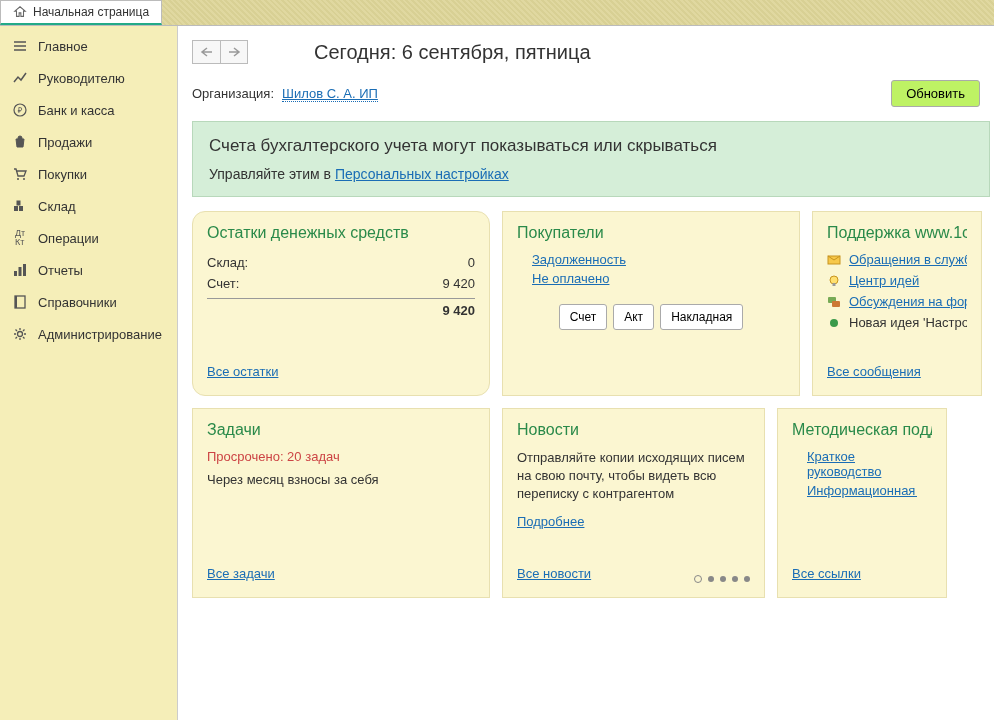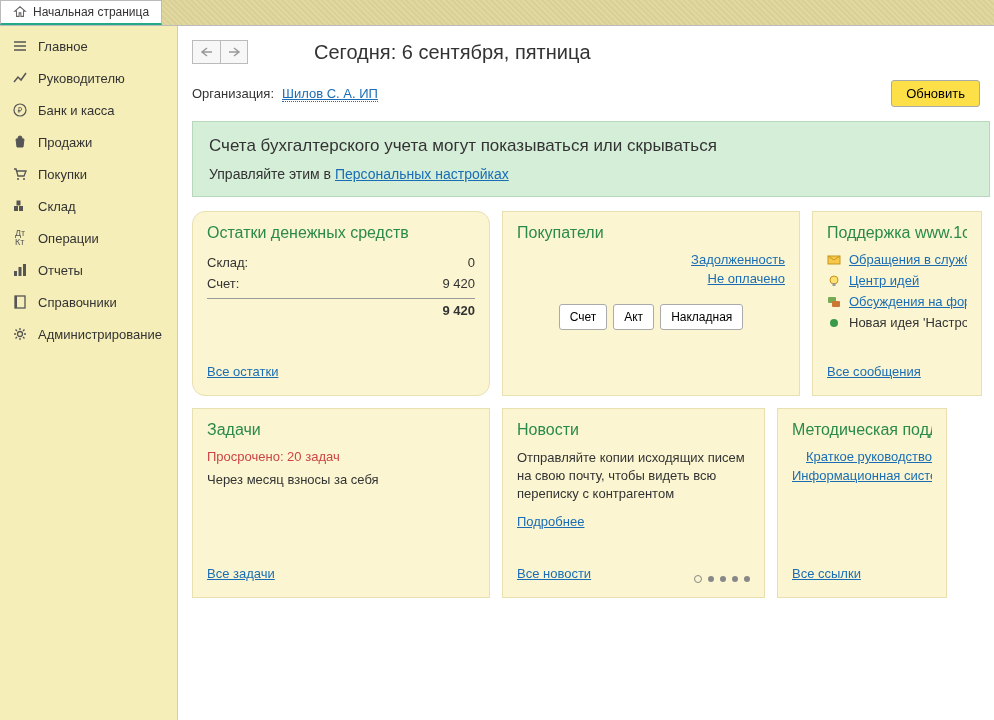--- a/index.html
+++ b/index.html
@@ -14,39 +14,39 @@
 .main { flex: 1; padding: 14px 0 14px 14px; overflow: hidden; }
 .header-row { display: flex; align-items: flex-end; gap: 16px; margin-bottom: 16px; }
 .arrow-box { width: 28px; height: 24px; border: 1px solid #bbb; background: #f7f7f7; display: flex; align-items: center; justify-content: center; cursor: pointer; color: #888; }
 .arrow-group { display: flex; }
 .arrow-group .arrow-box:first-child { border-right: none; }
 .page-title { font-size: 20px; color: #333; margin-left: 50px; }
 .org-row { display: flex; align-items: center; gap: 8px; margin-bottom: 14px; padding-right: 14px; }
 .org-label { color: #333; }
 .org-link { color: #1a6db5; text-decoration: underline; cursor: pointer; border-bottom: 1px dotted #1a6db5; }
 .spacer { flex: 1; }
-.btn { border: 1px solid #aaa; background: #fde047; padding: 5px 14px; border-radius: 3px; cursor: pointer; font-size: 13px; }
+.btn { border: 1px solid #aaa; background: #bef264; padding: 5px 14px; border-radius: 3px; cursor: pointer; font-size: 13px; }
 .info-panel { background: #d5eed8; border: 1px solid #b8d8bb; padding: 14px 16px; margin-bottom: 14px; margin-right: 4px; }
 .info-title { font-size: 17px; color: #333; margin-bottom: 10px; }
 .info-sub { font-size: 14px; color: #333; }
 .info-link { color: #1a6db5; text-decoration: underline; cursor: pointer; }
 .cards { display: flex; gap: 12px; margin-bottom: 12px; }
 .card { background: #fbf6d1; border: 1px solid #e8e0b0; padding: 12px 14px; position: relative; }
 .card.c1 { width: 298px; height: 185px; border-radius: 13px; }
 .card.c2 { width: 298px; height: 185px; }
 .card.c3 { width: 170px; height: 185px; }
 .card.c4 { width: 298px; height: 190px; }
 .card.c5 { width: 263px; height: 190px; }
 .card.c6 { width: 170px; height: 190px; }
 .card-title { color: #2a8a4a; font-size: 16px; margin-bottom: 10px; }
 .data-row { display: flex; justify-content: space-between; padding: 3px 0; font-size: 13px; }
 .data-total { border-top: 1px solid #999; margin-top: 4px; padding-top: 4px; font-weight: bold; text-align: right; }
 .card-footer { position: absolute; bottom: 16px; left: 14px; }
 .link { color: #1a6db5; text-decoration: underline; cursor: pointer; font-size: 13px; }
-.link-block { margin: 4px 0; display: block; text-align: right; }
+.link-block { margin: 4px 15px; display: block; }
 .btn-row { display: flex; gap: 6px; margin-top: 18px; justify-content: center; }
 .btn-sm { border: 1px solid #aaa; background: #fff; padding: 5px 10px; border-radius: 3px; cursor: pointer; font-size: 12px; }
 .overdue { color: #c44; font-size: 13px; margin: 6px 0; }
 .task-text { font-size: 13px; margin-top: 8px; }
 .news-text { font-size: 13px; color: #333; line-height: 1.4; margin-bottom: 10px; }
 .support-item { display: flex; align-items: center; gap: 8px; margin: 6px 0; font-size: 13px; }
 .support-icon { width: 14px; height: 14px; flex-shrink: 0; }
 .dots { position: absolute; bottom: 14px; right: 14px; display: flex; gap: 6px; align-items: center; }
 .dot { width: 6px; height: 6px; border-radius: 50%; background: #888; }
 .dot.active { width: 8px; height: 8px; background: transparent; border: 1px solid #888; }

